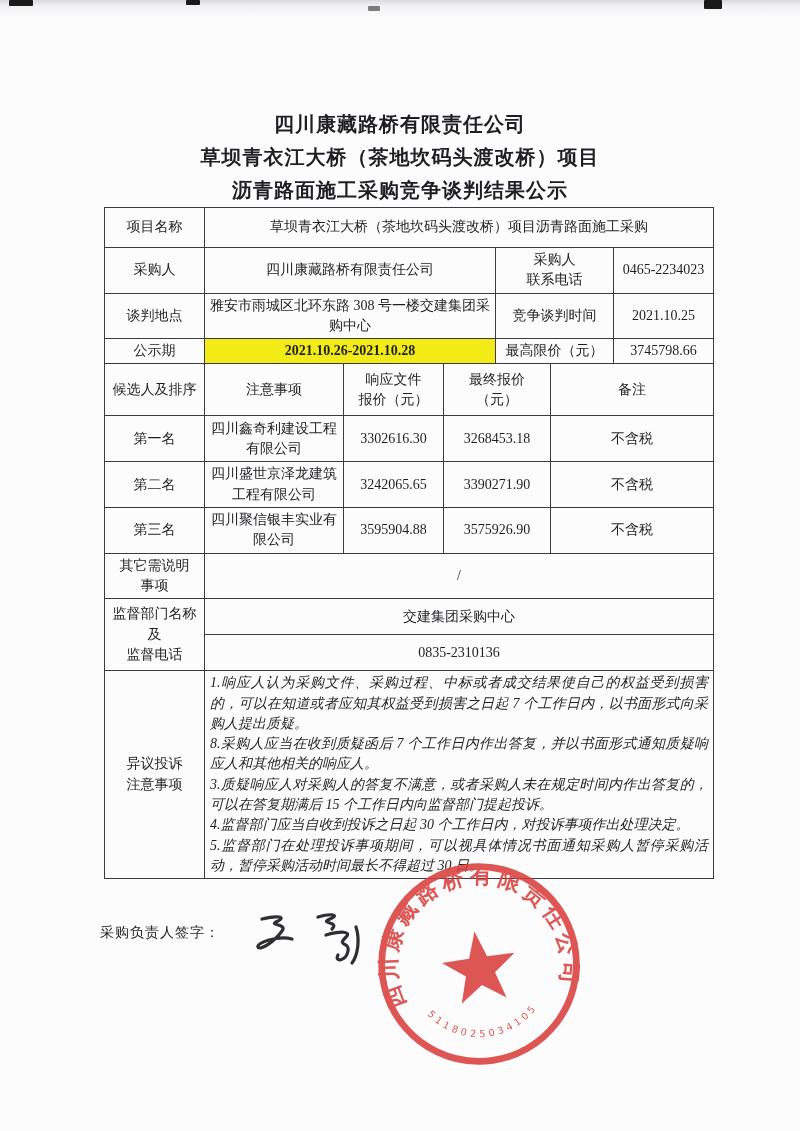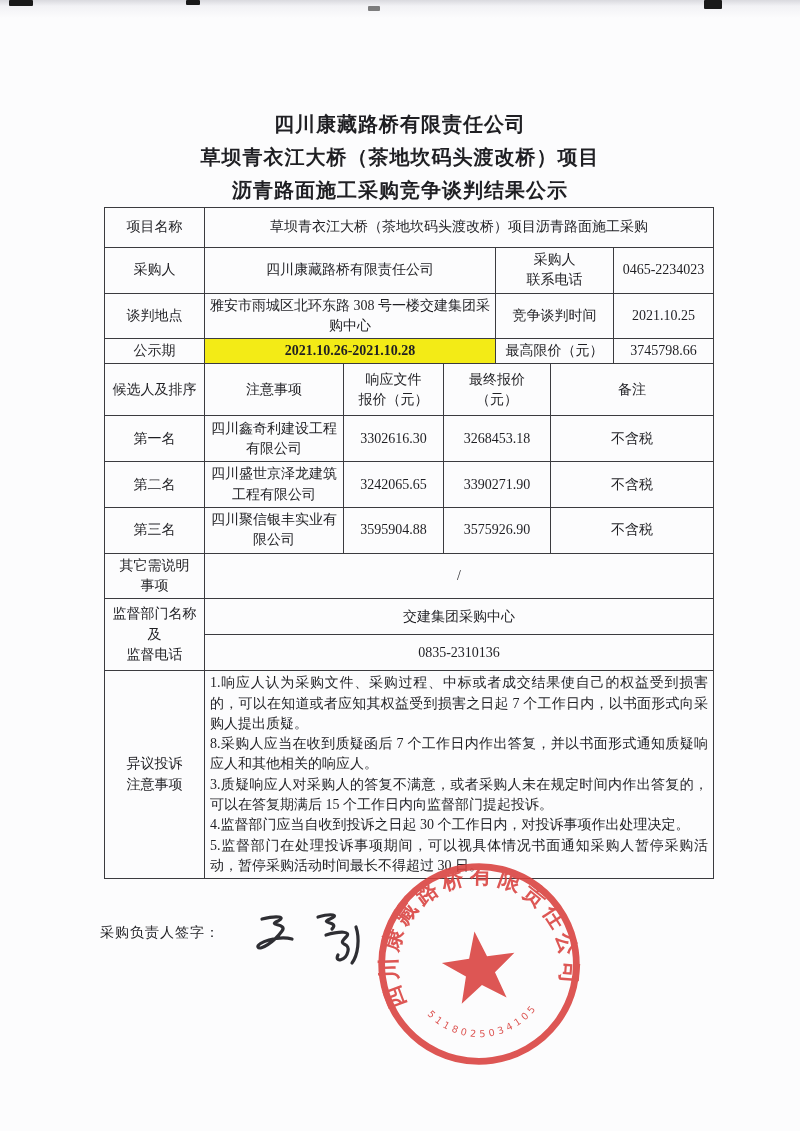--- a/index.html
+++ b/index.html
@@ -23,21 +23,21 @@
     border:1px solid #3b3b3f;
     font-size:14px;line-height:1.45;
     text-align:center;vertical-align:middle;
     padding:2px 5px;overflow:hidden;
   }
   .preline{white-space:pre-line;}
   td.cell-left{text-align:left;padding-left:8px;margin-top:24px;}
   td.hl{background:#f3eb16;font-weight:bold;}
   td.notice{
     text-align:left;vertical-align:top;padding:8px 10px 6px 8px;
-    font-size:13px;line-height:1.62;
+    font-size:13px;line-height:1.62;font-style:italic;
   }
   td.notice p{margin:0;text-align:justify;}
 
   .sign-row{position:absolute;left:100px;top:924px;font-size:14px;letter-spacing:1px;}
   .handwriting{position:absolute;left:248px;top:905px;}
 
   .seal{position:absolute;left:366px;top:858px;width:226px;height:212px;
         transform:rotate(-8deg);opacity:0.88;pointer-events:none;}
 </style>
 </head>

